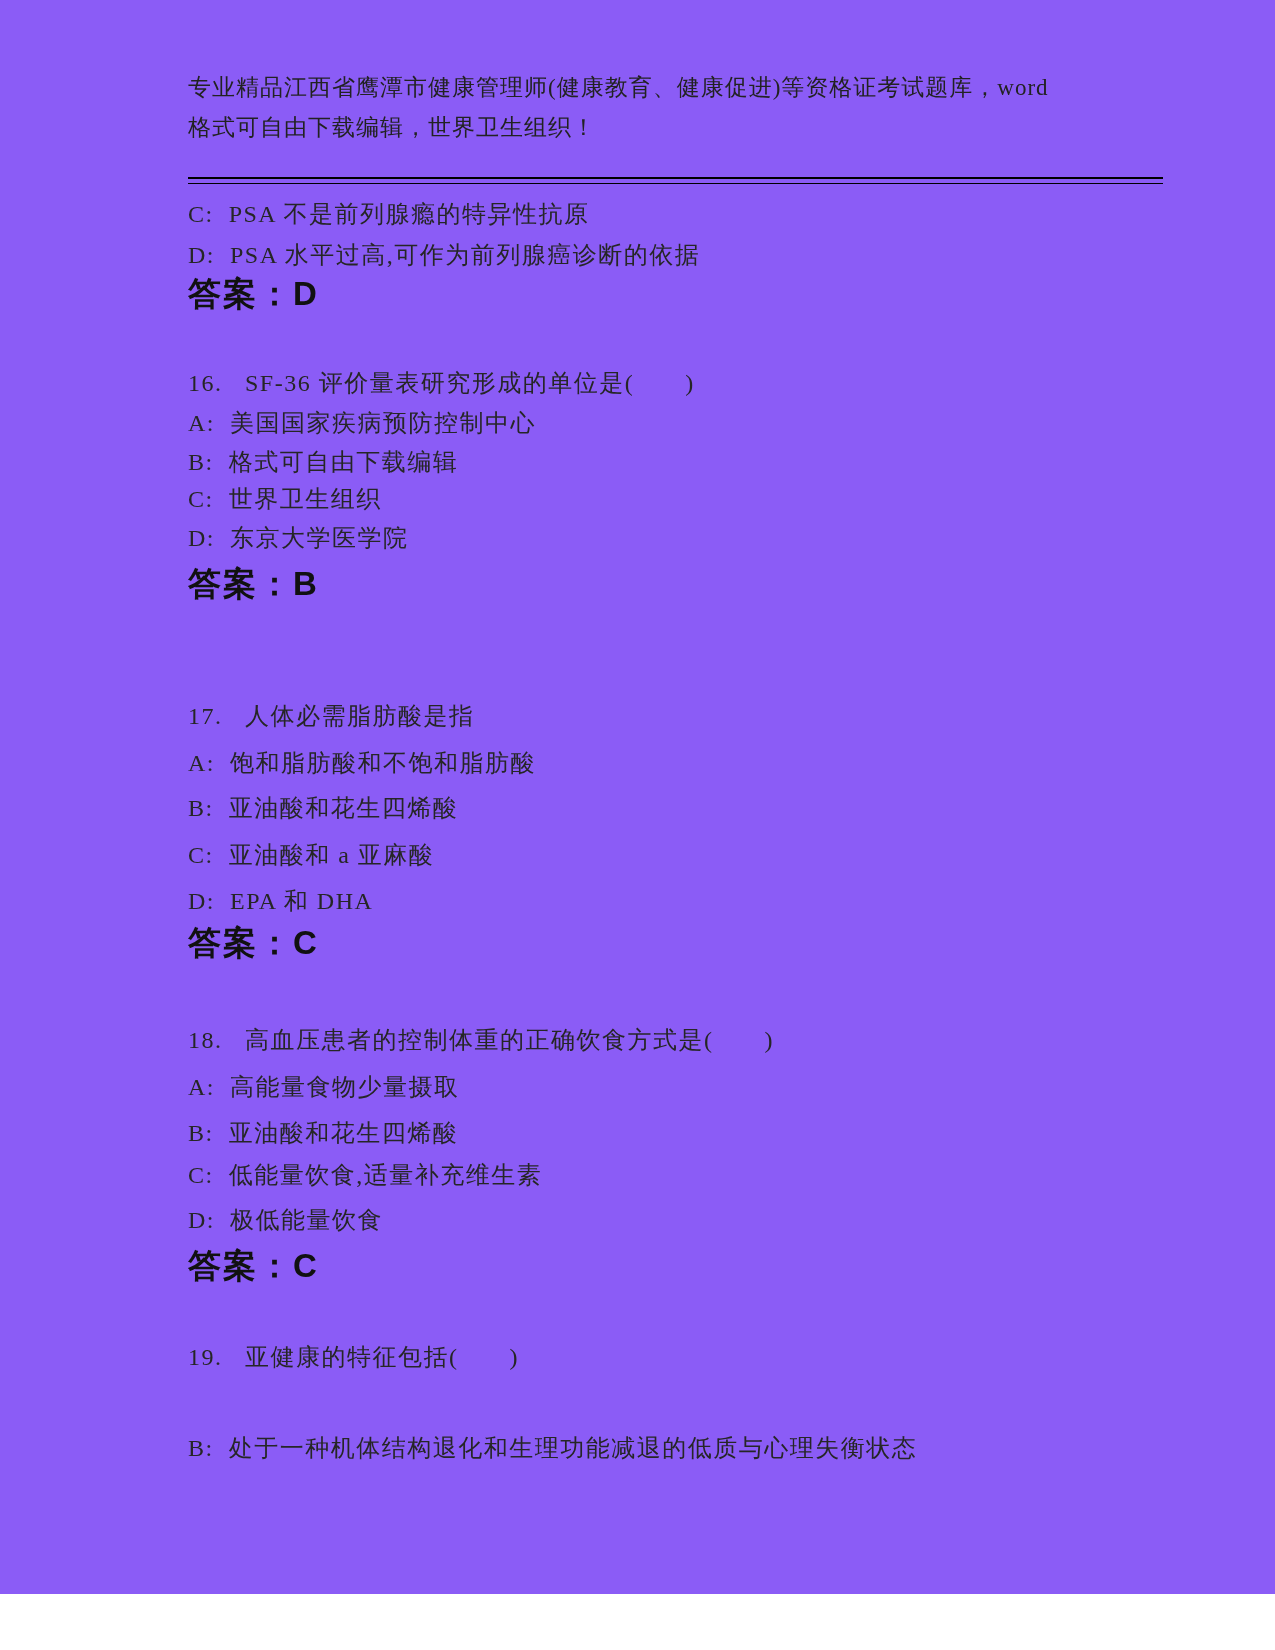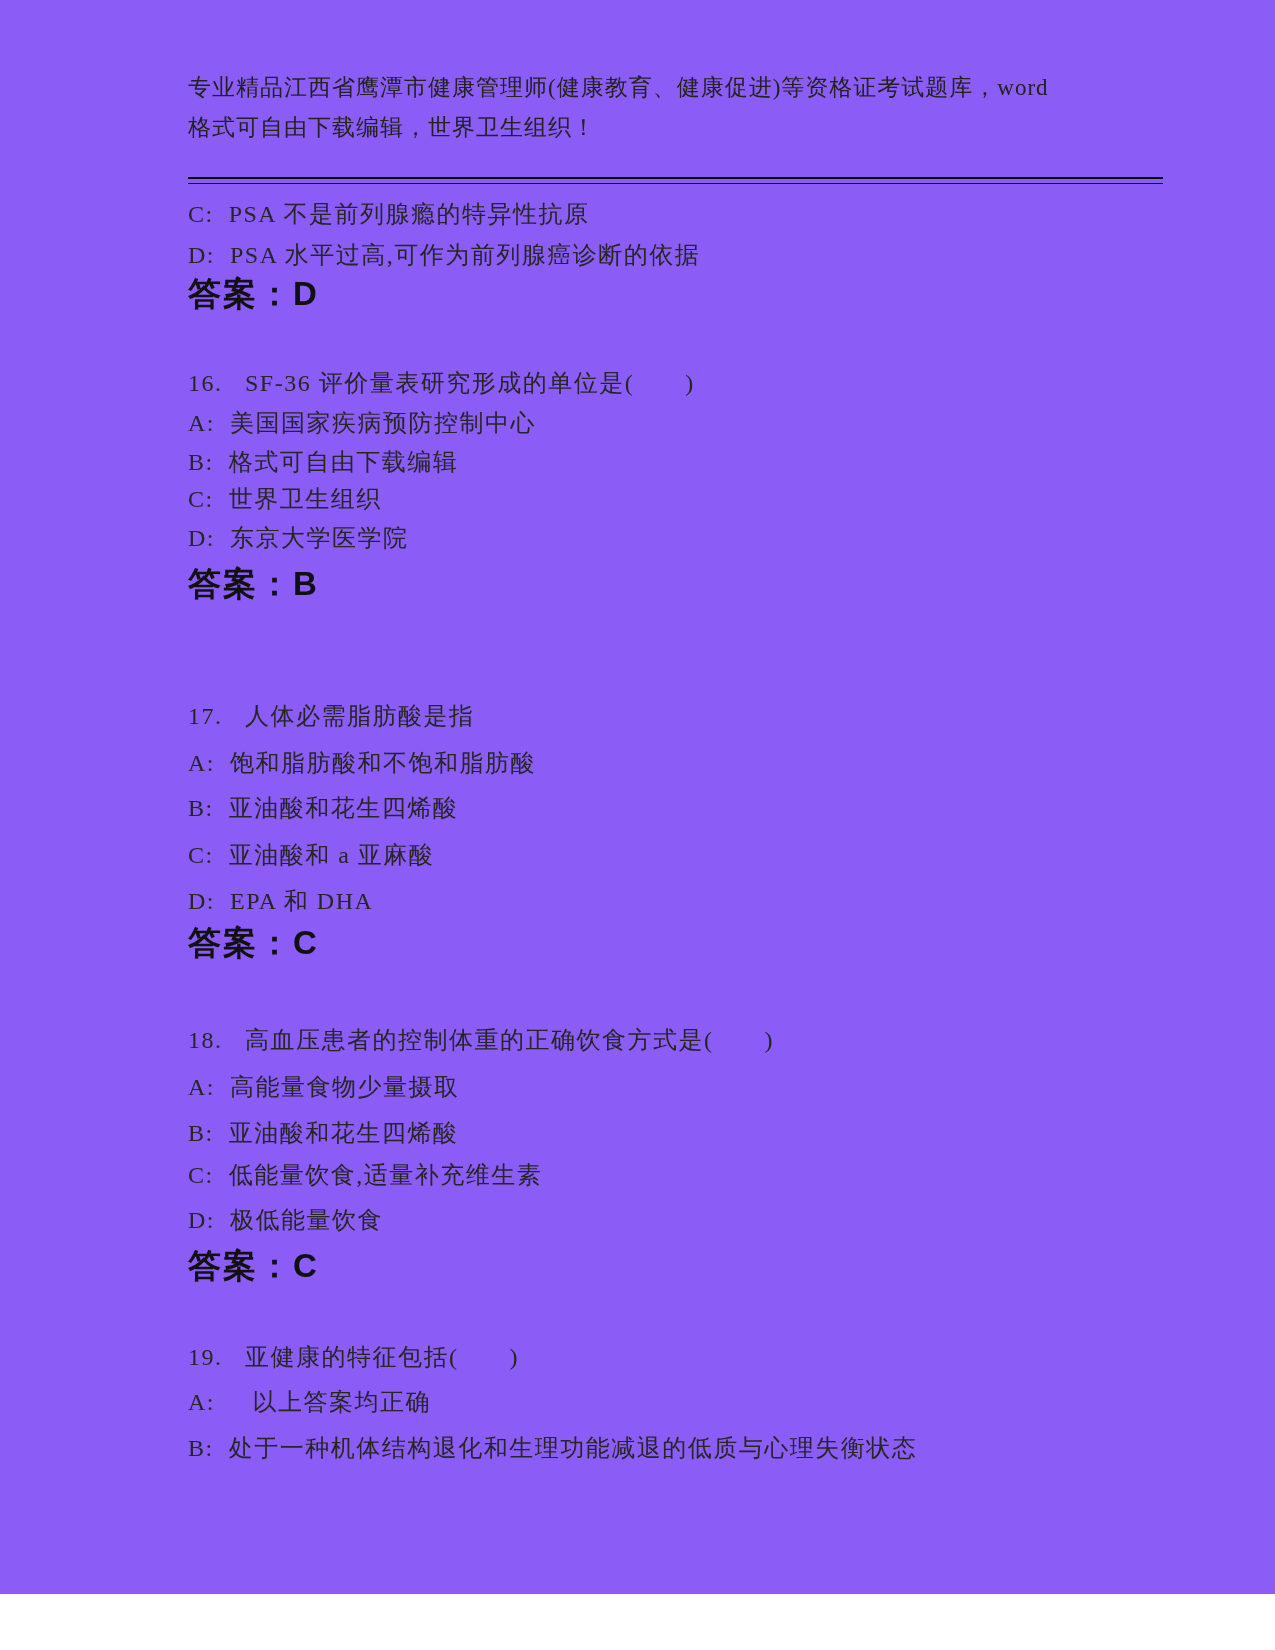--- a/index.html
+++ b/index.html
@@ -81,16 +81,15 @@
   <div class="line answer" style="top:925px">答案：C</div>
 
   <div class="line" style="top:1022px">18.   高血压患者的控制体重的正确饮食方式是(　　)</div>
   <div class="line" style="top:1069px">A:  高能量食物少量摄取</div>
   <div class="line" style="top:1115px">B:  亚油酸和花生四烯酸</div>
   <div class="line" style="top:1157px">C:  低能量饮食,适量补充维生素</div>
   <div class="line" style="top:1202px">D:  极低能量饮食</div>
   <div class="line answer" style="top:1248px">答案：C</div>
 
   <div class="line" style="top:1339px">19.   亚健康的特征包括(　　)</div>
-  <div class="line" style="top:1384px">A:     以上答案均正确</div>
   <div class="line" style="top:1430px">B:  处于一种机体结构退化和生理功能减退的低质与心理失衡状态</div>
 
 </div>
 
 </body></html>

